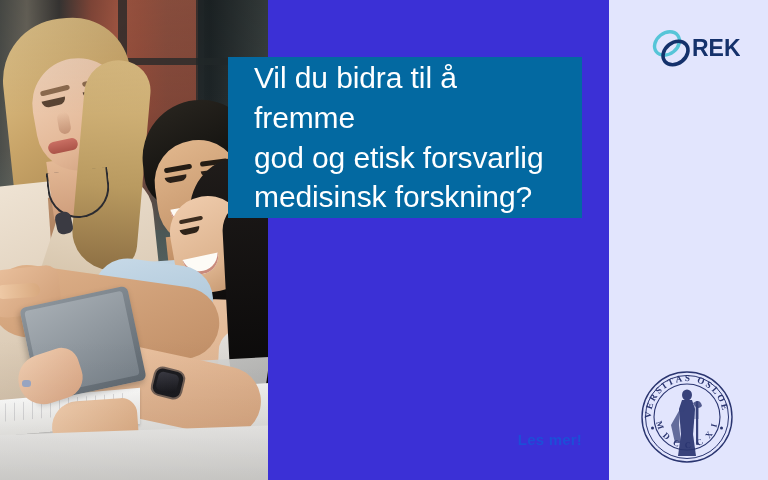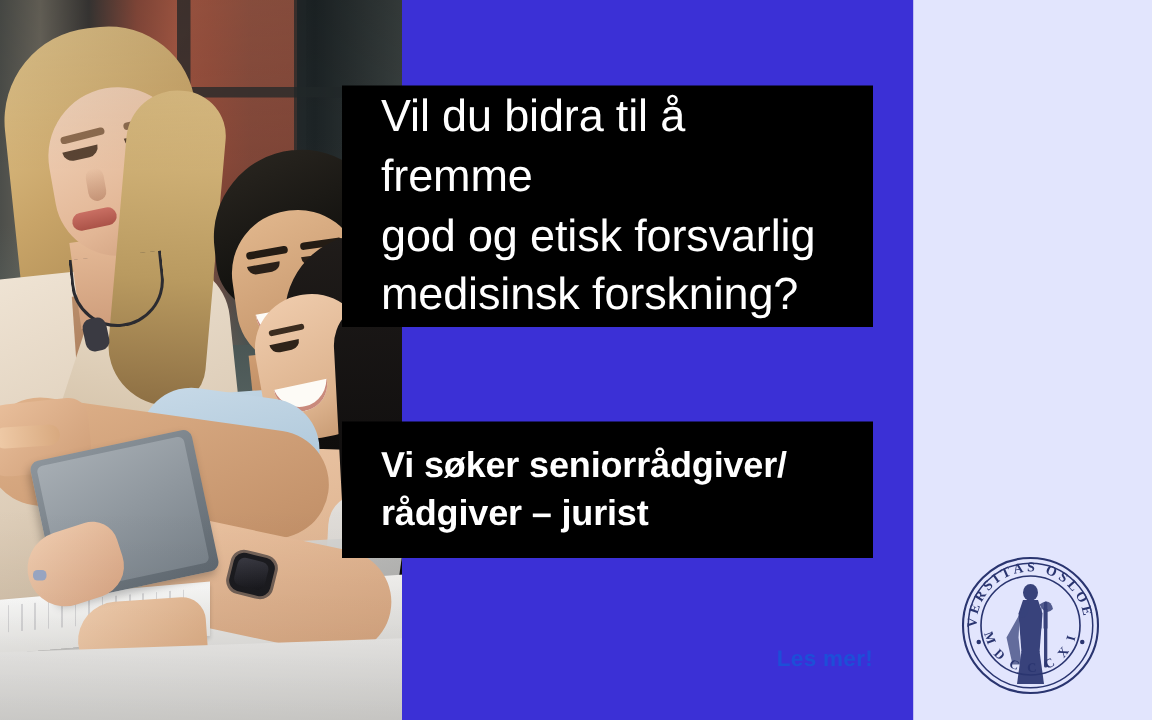--- a/index.html
+++ b/index.html
@@ -334,21 +334,21 @@
 
   
   #blue-area {
     position:absolute; left:268px; top:0; width:341px; height:480px;
     background:#3b30d6;
   }
 
   
   .panel {
     position:absolute;
-    background:#000000;
+    background:#0369a1;
   }
   #panel-headline {
     left:228px; top:57px; width:354px; height:161px;
   }
   #panel-job {
     left:228px; top:281px; width:354px; height:91px;
   }
   .panel-inner {
     padding:0 26px;
     height:100%;
@@ -470,20 +470,29 @@
     <div class="w-hand1"></div>
     <div class="w-ring"></div>
 
     <div class="photo-shade"></div>
   </div>
 
   <div id="blue-area"></div>
 
   <div id="right-col"></div>
 
+  <div id="rek-logo">
+    <svg width="92" height="46" viewBox="0 0 92 46" xmlns="http://www.w3.org/2000/svg">
+      <g>
+        <ellipse cx="19" cy="17.5" rx="13.5" ry="10.5" transform="rotate(-38 19 17.5)" fill="none" stroke="#56c5d8" stroke-width="3.4"></ellipse>
+        <ellipse cx="27.5" cy="27" rx="13.5" ry="10.5" transform="rotate(-38 27.5 27)" fill="none" stroke="#14316b" stroke-width="3.6"></ellipse>
+      </g>
+      <text x="44" y="30" font-family="Liberation Sans, sans-serif" font-size="23" font-weight="bold" fill="#14316b">REK</text>
+    </svg>
+  </div>
 
   <div id="uio-seal">
     <svg width="104" height="104" viewBox="0 0 104 104" xmlns="http://www.w3.org/2000/svg">
       <defs>
         <path id="arcTop" d="M 16,52 A 36,36 0 0 1 88,52" fill="none"></path>
         <path id="arcBot" d="M 21,52 A 31,31 0 0 0 83,52" fill="none"></path>
       </defs>
       <g stroke="#2a3570" fill="none">
         <circle cx="52" cy="52" r="45" stroke-width="1.4"></circle>
         <circle cx="52" cy="52" r="41.5" stroke-width="1"></circle>
@@ -518,24 +527,18 @@
   </div>
 
   <div class="panel" id="panel-headline">
     <div class="panel-inner">
       <div class="headline-text">Vil du bidra til å fremme
 god og etisk forsvarlig
 medisinsk forskning?</div>
     </div>
   </div>
 
-  <div class="panel" id="panel-job">
-    <div class="panel-inner">
-      <div class="job-text">Vi søker seniorrådgiver/
-rådgiver – jurist</div>
-    </div>
-  </div>
 
   <div id="cta">
     <span>Les mer!</span>
   </div>
 
 </div>
 
 </body></html>

